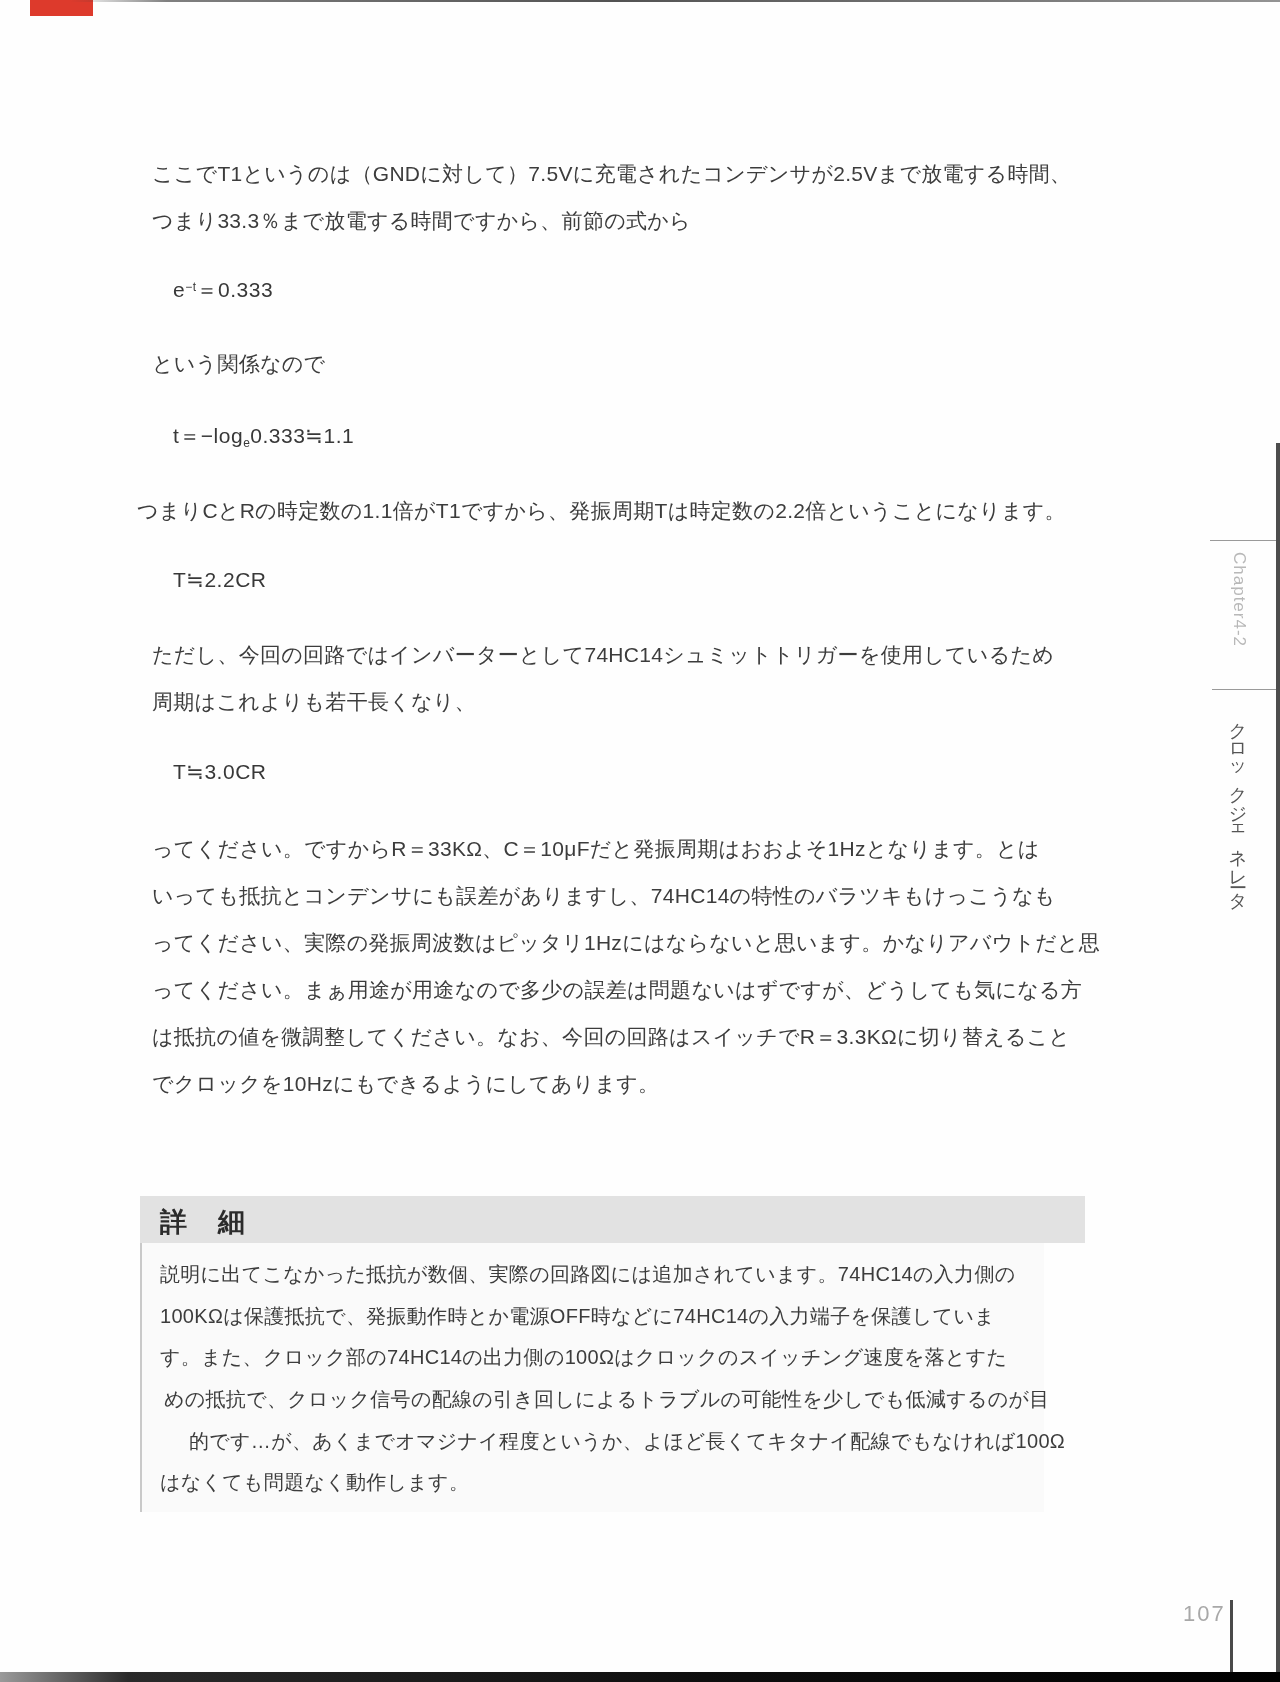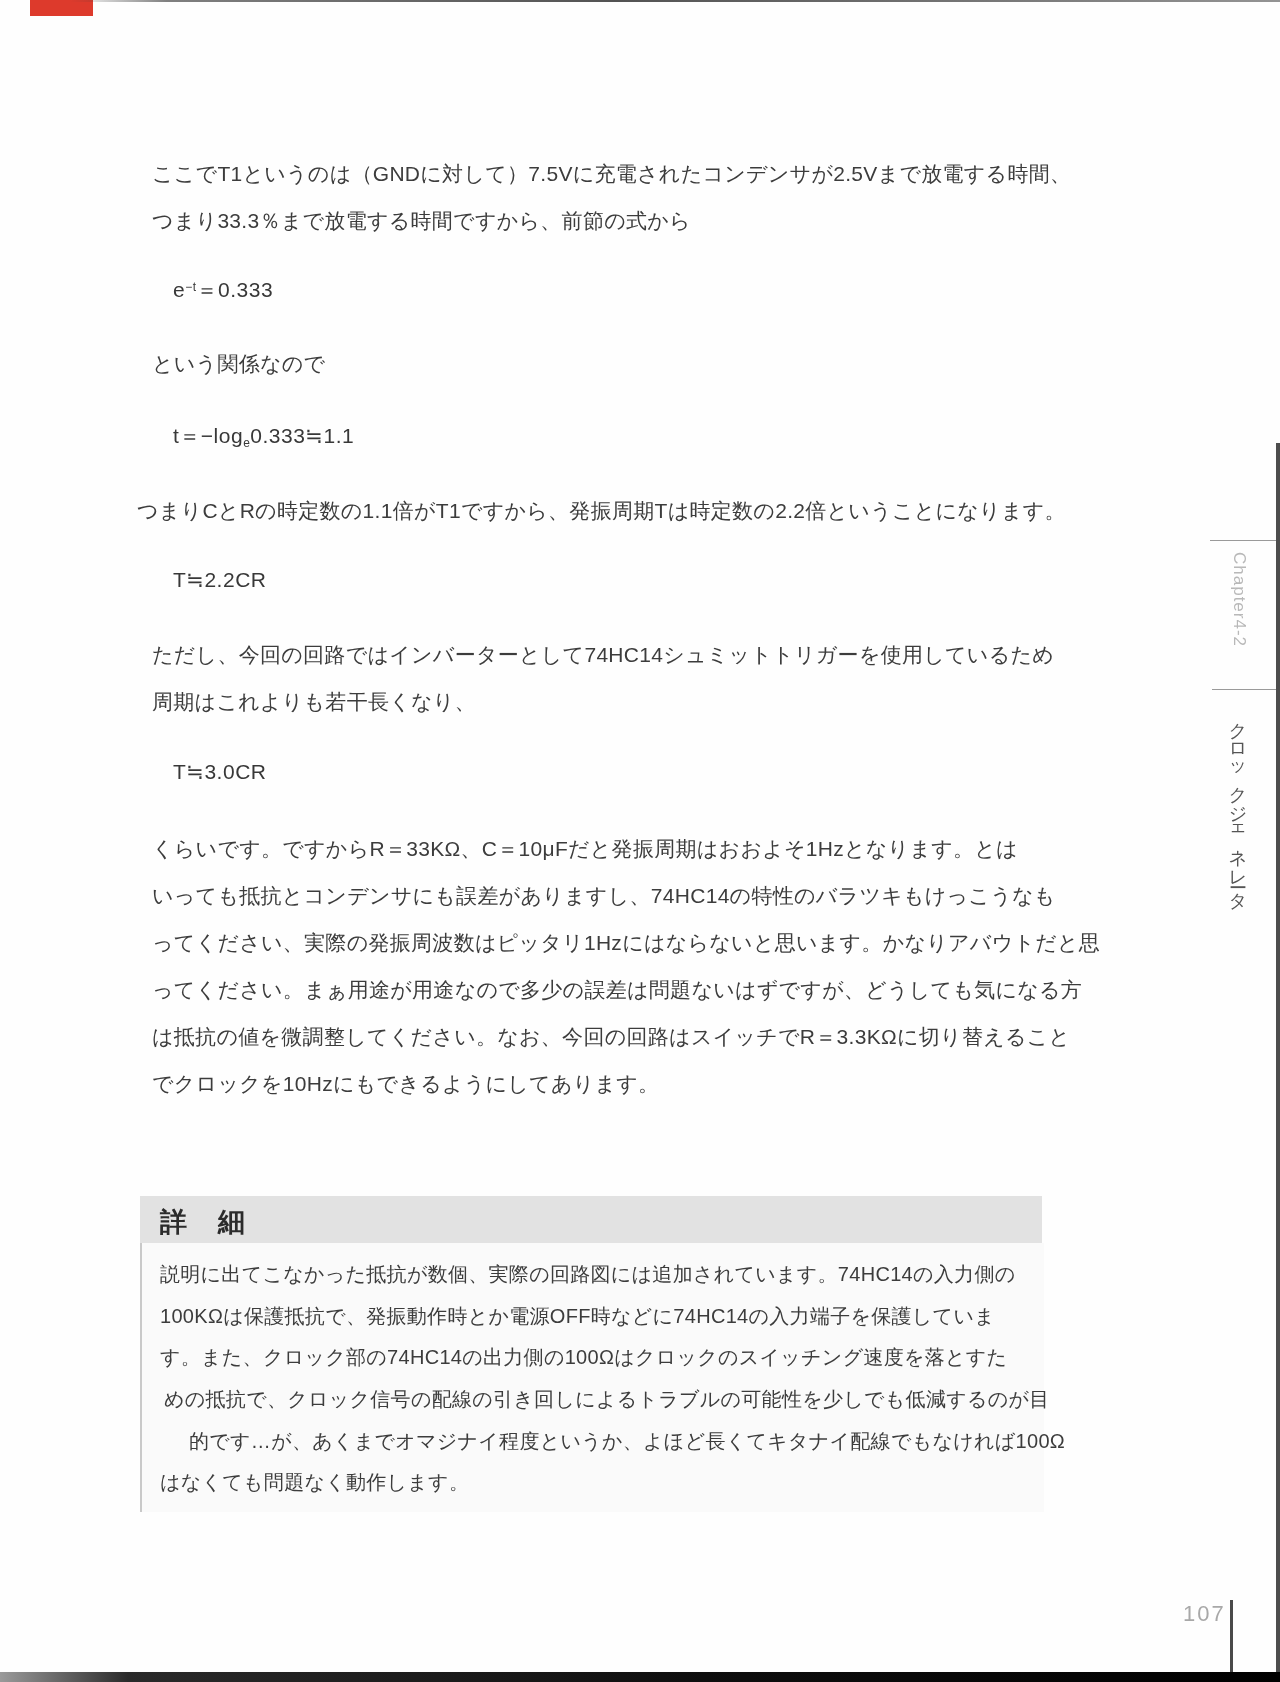--- a/index.html
+++ b/index.html
@@ -23,20 +23,21 @@
     font-size:20px;color:#3c3c3c;letter-spacing:0.3px;
   }
   .top-hairline{
     position:absolute;left:70px;top:0;width:1210px;height:2px;
     background:linear-gradient(90deg,rgba(60,60,60,0) 0%,rgba(60,60,60,.65) 8%,rgba(40,40,40,.8) 45%,rgba(60,60,60,.55) 100%);
   }
   .red-mark{position:absolute;left:30px;top:0;width:63px;height:16px;background:#dd3a2c;}
   .detail-header{
     position:absolute;left:140px;top:1196px;width:902px;height:47px;
     background:#e2e2e2;
+    padding-left:43px;
   }
   .detail-title{
     position:absolute;left:20px;top:8px;
     font-size:27px;font-weight:bold;color:#2b2b2b;letter-spacing:2px;
   }
   .detail-body{
     position:absolute;left:140px;top:1243px;width:902px;height:269px;
     background:#fafafa;border-left:2px solid #c9c9c9;
   }
   .rule{position:absolute;height:1px;background:#9a9a9a;}
@@ -80,21 +81,21 @@
 
   <div class="line" style="left:137px;top:497px;text-align:right;">つまりCとRの時定数の1.1倍がT1ですから、発振周期Tは時定数の2.2倍ということになります。</div>
 
   <div class="formula" style="left:173px;top:568px;">T≒2.2CR</div>
 
   <div class="line" style="left:152px;top:641px;">ただし、今回の回路ではインバーターとして74HC14シュミットトリガーを使用しているため</div>
   <div class="line" style="left:152px;top:688px;">周期はこれよりも若干長くなり、</div>
 
   <div class="formula" style="left:173px;top:760px;">T≒3.0CR</div>
 
-  <div class="line" style="left:152px;top:835px;">くらいです。ですからR＝33KΩ、C＝10μFだと発振周期はおおよそ1Hzとなります。とは</div>
+  <div class="line" style="left:152px;top:835px;">ってください。ですからR＝33KΩ、C＝10μFだと発振周期はおおよそ1Hzとなります。とは</div>
   <div class="line" style="left:152px;top:882px;">いっても抵抗とコンデンサにも誤差がありますし、74HC14の特性のバラツキもけっこうなも</div>
   <div class="line" style="left:152px;top:929px;">ってください、実際の発振周波数はピッタリ1Hzにはならないと思います。かなりアバウトだと思</div>
   <div class="line" style="left:152px;top:976px;">ってください。まぁ用途が用途なので多少の誤差は問題ないはずですが、どうしても気になる方</div>
   <div class="line" style="left:152px;top:1023px;">は抵抗の値を微調整してください。なお、今回の回路はスイッチでR＝3.3KΩに切り替えること</div>
   <div class="line" style="left:152px;top:1070px;">でクロックを10Hzにもできるようにしてあります。</div>
 
   <div class="detail-header">
     <div class="detail-title">詳　細</div>
   </div>
   <div class="detail-body"></div>

